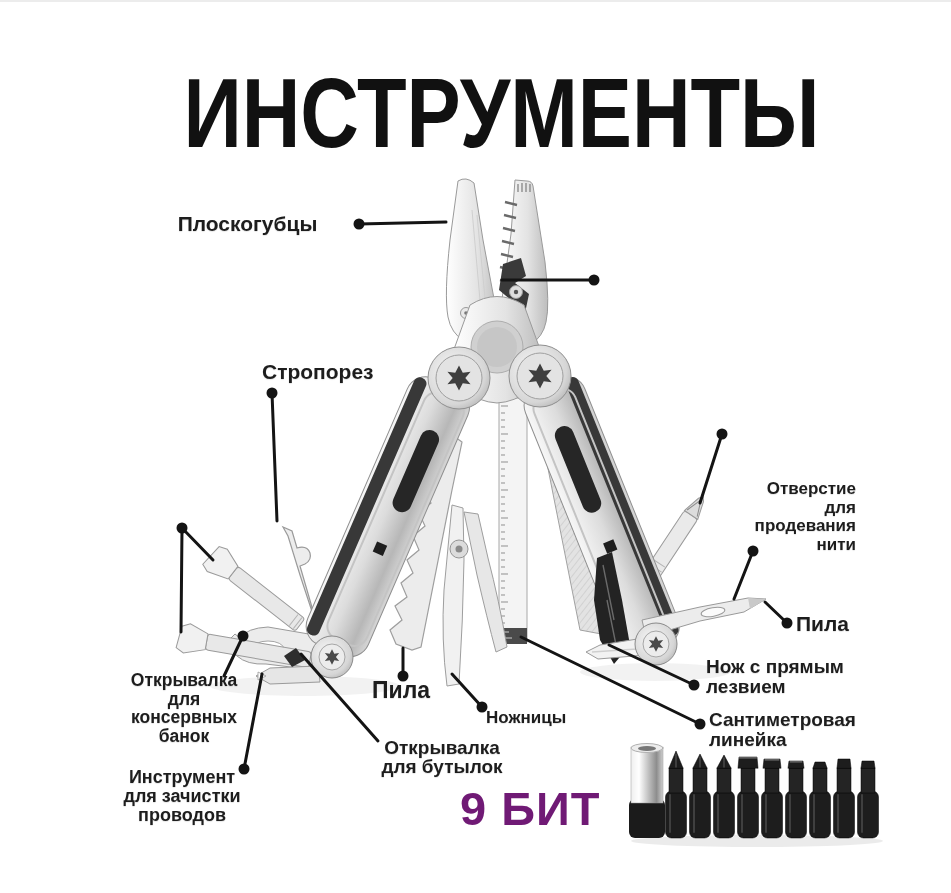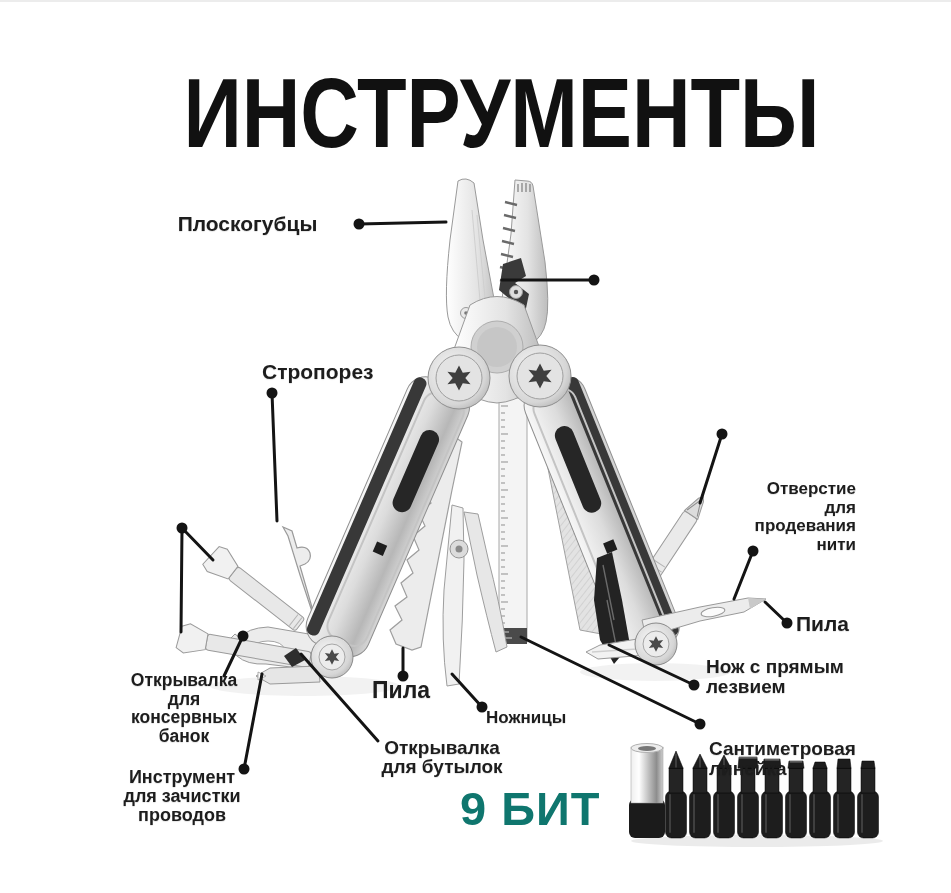--- a/index.html
+++ b/index.html
@@ -13,21 +13,21 @@
     font-size:99px;font-weight:800;color:#111;line-height:1;letter-spacing:0;
     transform:translateX(26px) scaleX(0.82);transform-origin:50% 50%;
     white-space:nowrap;
   }
   .lbl{
     position:absolute;font-weight:700;color:#1d1d1d;white-space:pre-line;
     line-height:1.16;text-shadow:0 1px 1px rgba(0,0,0,0.10);
   }
   #bits-headline{
     position:absolute;left:460px;top:785px;font-size:47px;font-weight:800;
-    color:#0f766e;letter-spacing:1px;line-height:1;white-space:nowrap;
+    color:#701a75;letter-spacing:1px;line-height:1;white-space:nowrap;
   }
   svg{position:absolute;left:0;top:0;}
 </style>
 </head>
 <body>
 
 <div id="canvas">
   <div id="top-border"></div>
 
   <svg width="951" height="893" viewBox="0 0 951 893">
@@ -306,17 +306,17 @@
   <div class="lbl" style="left:486px;top:708px;font-size:17px;">Ножницы</div>
   <div class="lbl" style="left:377px;top:738px;width:130px;text-align:center;font-size:19px;line-height:1.02;">Открывалка
 для бутылок</div>
   <div class="lbl" style="left:734px;top:480px;width:122px;text-align:right;font-size:17px;line-height:1.1;">Отверстие
 для
 продевания
 нити</div>
   <div class="lbl" style="left:796px;top:612px;font-size:21px;">Пила</div>
   <div class="lbl" style="left:706px;top:657px;width:160px;font-size:19px;line-height:1.05;">Нож с прямым
 лезвием</div>
-  <div class="lbl" style="left:709px;top:710px;width:170px;font-size:19px;line-height:1.05;margin-top:29px;">Сантиметровая
+  <div class="lbl" style="left:709px;top:710px;width:170px;font-size:19px;line-height:1.05;">Сантиметровая
 линейка</div>
 
   <div id="bits-headline">9 БИТ</div>
 </div>
 
 </body></html>

